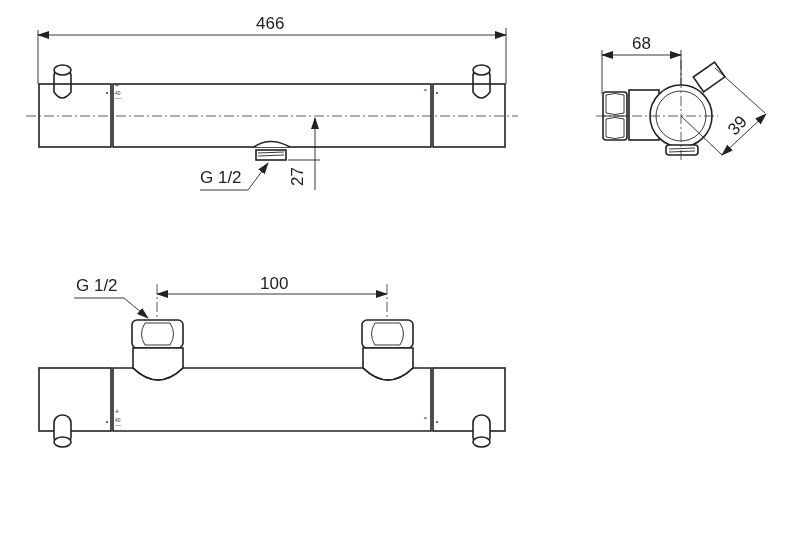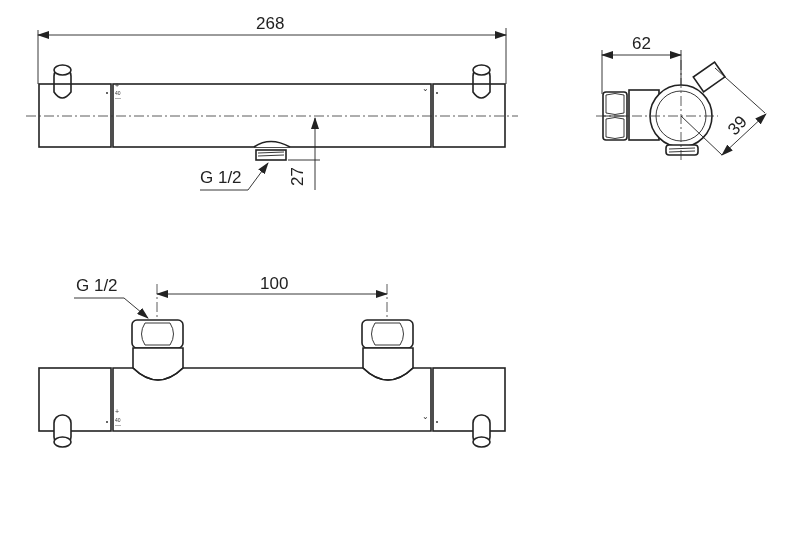--- a/index.html
+++ b/index.html
@@ -116,29 +116,29 @@
 
     <rect class="fillw" x="54" y="415" width="17" height="30" rx="8"></rect>
     <ellipse class="fillw" cx="62.5" cy="442" rx="8.5" ry="5"></ellipse>
     <rect class="fillw" x="473" y="415" width="17" height="30" rx="8"></rect>
     <ellipse class="fillw" cx="481.5" cy="442" rx="8.5" ry="5"></ellipse>
     <circle cx="107" cy="422" r="1" fill="#333"></circle>
     <circle cx="437" cy="422" r="1" fill="#333"></circle>
   </g>
 </svg>
 
-<div style="position:absolute;left:256px;top:14px;font-size:17px;color:#222;">268</div>
+<div style="position:absolute;left:256px;top:14px;font-size:17px;color:#222;">466</div>
 <div style="position:absolute;left:200px;top:168px;font-size:17px;color:#222;">G 1/2</div>
 <div style="position:absolute;left:288px;top:166px;font-size:17px;color:#222;transform:rotate(-90deg);transform-origin:left top;top:186px;">27</div>
 <div style="position:absolute;left:115px;top:82px;font-size:7px;color:#333;">+</div>
 <div style="position:absolute;left:115px;top:90px;font-size:5px;color:#333;">40</div>
 <div style="position:absolute;left:115px;top:95px;font-size:6px;color:#333;">—</div>
 <div style="position:absolute;left:422px;top:84px;font-size:8px;color:#333;">⌄</div>
 
-<div style="position:absolute;left:632px;top:34px;font-size:17px;color:#222;">62</div>
+<div style="position:absolute;left:632px;top:34px;font-size:17px;color:#222;">68</div>
 <div style="position:absolute;left:724px;top:126px;font-size:17px;color:#222;transform:rotate(-47deg);transform-origin:left top;">39</div>
 
 <div style="position:absolute;left:260px;top:274px;font-size:17px;color:#222;">100</div>
 <div style="position:absolute;left:76px;top:276px;font-size:17px;color:#222;">G 1/2</div>
 <div style="position:absolute;left:115px;top:408px;font-size:7px;color:#333;">+</div>
 <div style="position:absolute;left:115px;top:417px;font-size:5px;color:#333;">40</div>
 <div style="position:absolute;left:115px;top:422px;font-size:6px;color:#333;">—</div>
 <div style="position:absolute;left:422px;top:412px;font-size:8px;color:#333;">⌄</div>
 
 </body></html>

